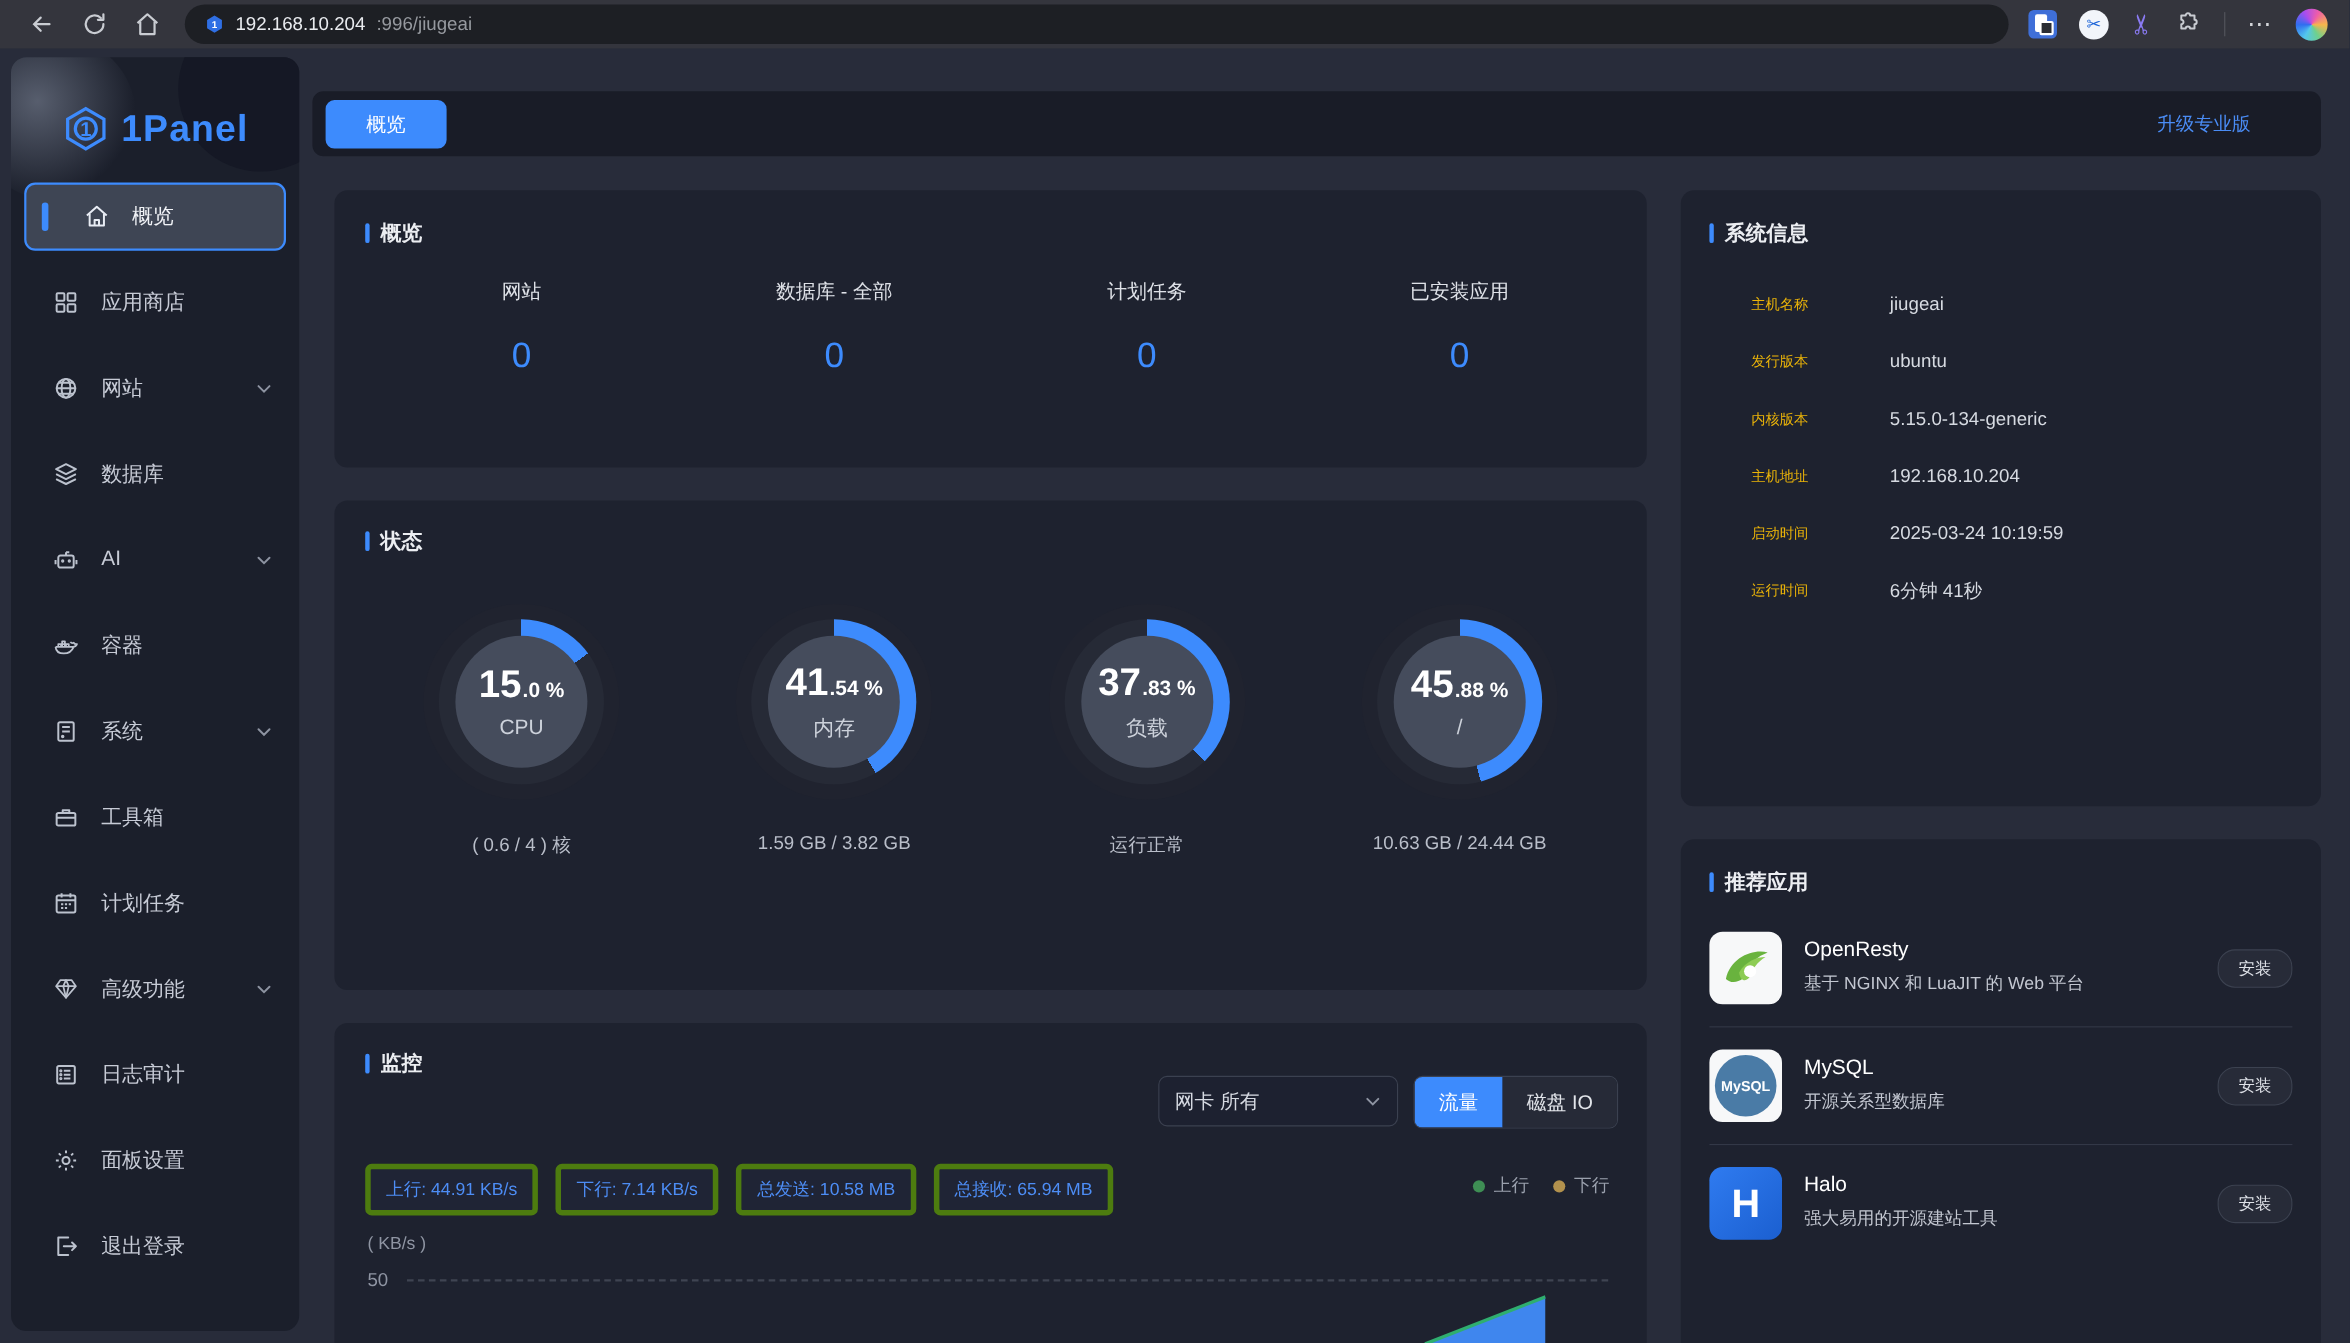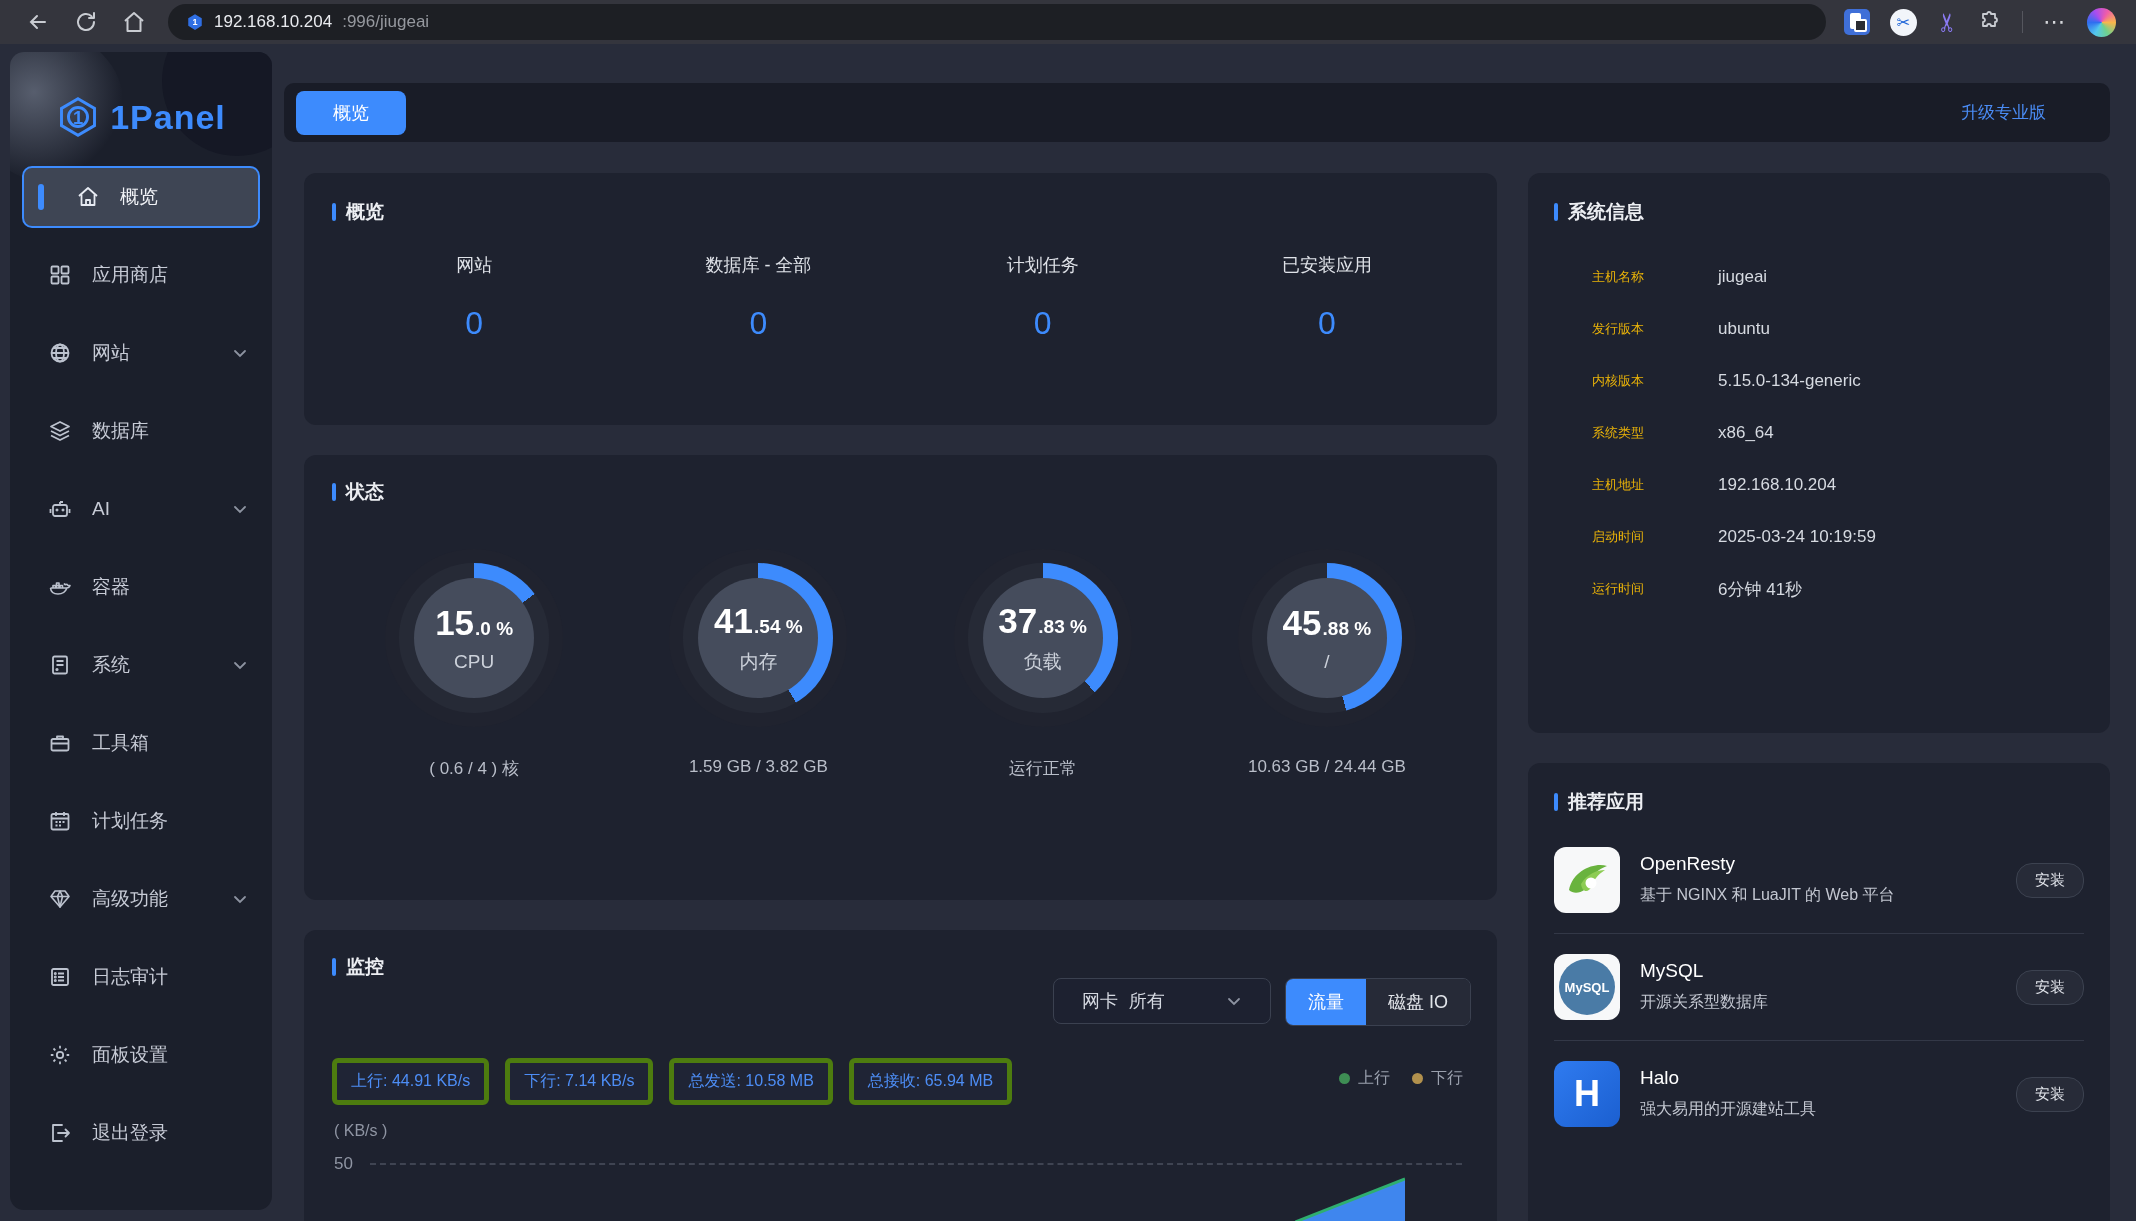--- a/index.html
+++ b/index.html
@@ -85,22 +85,22 @@
   .g-num { display:flex; align-items:baseline; color:#fff; }
   .g-int { font-size:35px; font-weight:bold; }
   .g-frac { font-size:19px; font-weight:bold; margin-left:1px; }
   .g-label { font-size:19px; color:#ccd1da; margin-top:8px; }
   .g-footer { margin-top:30px; color:#b9bec9; font-size:17px; }
 
   
   #card-monitor { left:304px; top:930px; width:1193px; height:330px; padding:24px 28px; }
   .mon-controls { position:absolute; top:48px; right:26px; display:flex; gap:14px; }
   .nic-select { width:218px; height:46px; border:1px solid #3b4150; border-radius:8px;
-    display:flex; align-items:center; justify-content:space-between; padding:0 28px;
-    color:#d5d9e1; font-size:18px; cursor:pointer; background:#1d2130;font-family:Liberation Mono, monospace; }
+    display:flex; align-items:center; justify-content:space-between; padding:0 14px;
+    color:#d5d9e1; font-size:18px; cursor:pointer; background:#1d2130; }
   .seg { display:flex; border:1px solid #3b4150; border-radius:8px; overflow:hidden; }
   .seg-btn { height:46px; display:flex; align-items:center; justify-content:center;
     font-size:18px; cursor:pointer; padding:0 22px; color:#e2e5ea; background:#262a37; }
   .seg-btn.on { background:#3d8bfd; color:#fff; }
   .badge-row { position:absolute; top:128px; left:28px; display:flex; gap:16px; }
   .badge { border:5px solid #4d7c0f; border-radius:6px; padding:8px 14px;
     color:#4d8df5; font-size:16px; cursor:pointer; background:rgba(61,139,253,.03); }
   .legend { position:absolute; top:138px; right:34px; display:flex; gap:22px; align-items:center; }
   .leg-item { display:flex; align-items:center; gap:8px; color:#9aa0ad; font-size:16px; }
   .leg-dot { width:11px; height:11px; border-radius:50%; }
@@ -464,24 +464,20 @@
       </div>
     <div class="info-row">
         <span class="info-label">发行版本</span>
         <span class="info-value">ubuntu</span>
       </div>
     <div class="info-row">
         <span class="info-label">内核版本</span>
         <span class="info-value">5.15.0-134-generic</span>
       </div>
     <div class="info-row">
-        <span class="info-label">系统类型</span>
-        <span class="info-value">x86_64</span>
-      </div>
-    <div class="info-row">
         <span class="info-label">主机地址</span>
         <span class="info-value">192.168.10.204</span>
       </div>
     <div class="info-row">
         <span class="info-label">启动时间</span>
         <span class="info-value">2025-03-24 10:19:59</span>
       </div>
     <div class="info-row">
         <span class="info-label">运行时间</span>
         <span class="info-value">6分钟 41秒</span>

